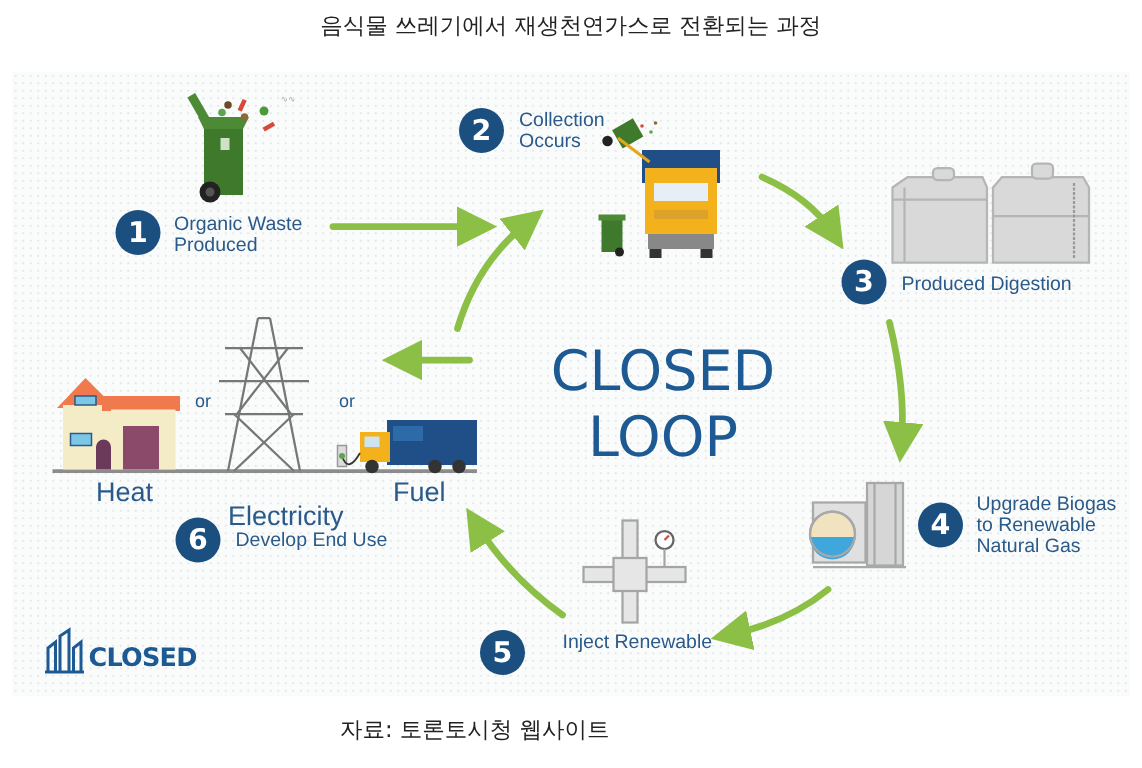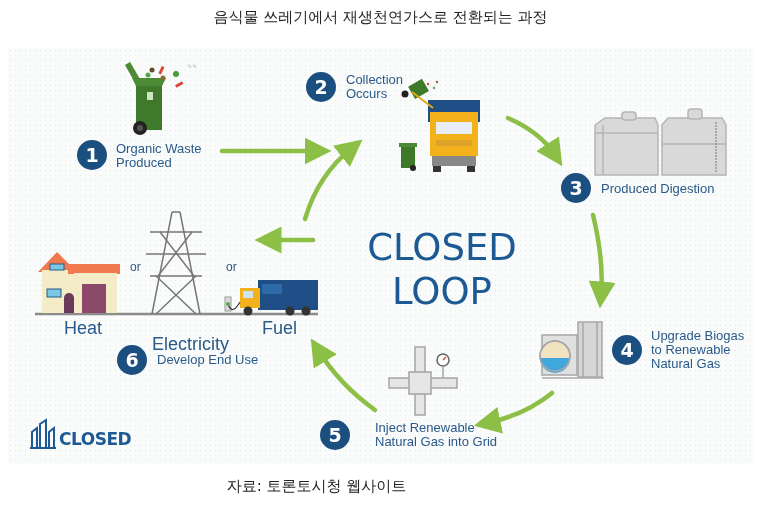--- a/index.html
+++ b/index.html
@@ -169,21 +169,20 @@
 <div class="step-label" style="left:601px;top:182px;">
   <div>Produced Digestion</div>
 </div>
 <div class="step-label" style="left:651px;top:329px;">
   <div>Upgrade Biogas</div>
   <div>to Renewable</div>
   <div>Natural Gas</div>
 </div>
 <div class="step-label" style="left:359px;top:421px;margin-left:16px;">
   <div>Inject Renewable</div>
-  <div>Natural Gas into Grid</div>
 </div>
 <div class="step-label" style="left:157px;top:353px;">
   <div>Develop End Use</div>
 </div>
 
 <div class="small-label" style="left:64px;top:318px;">Heat</div>
 <div class="small-label" style="left:152px;top:318px;margin-top:16px;">Electricity</div>
 <div class="small-label" style="left:262px;top:318px;">Fuel</div>
 <div class="or" style="left:130px;top:260px;">or</div>
 <div class="or" style="left:226px;top:260px;">or</div>

